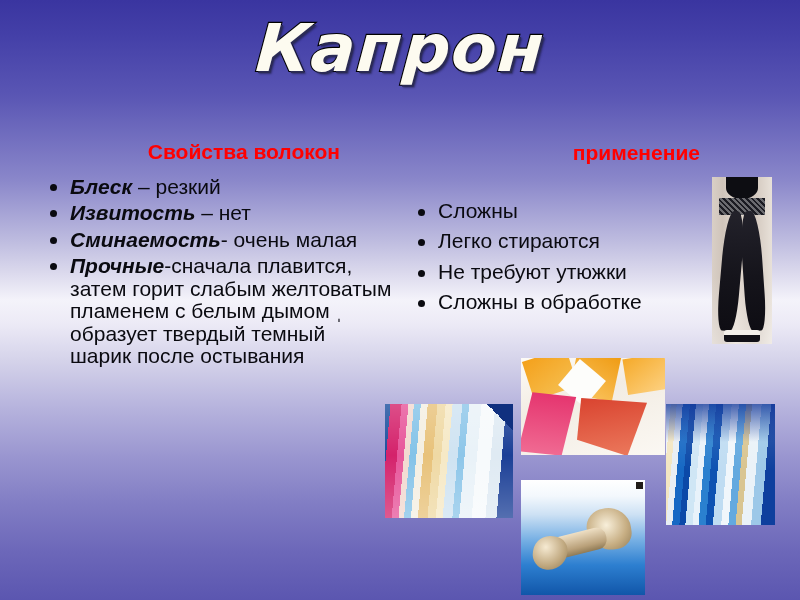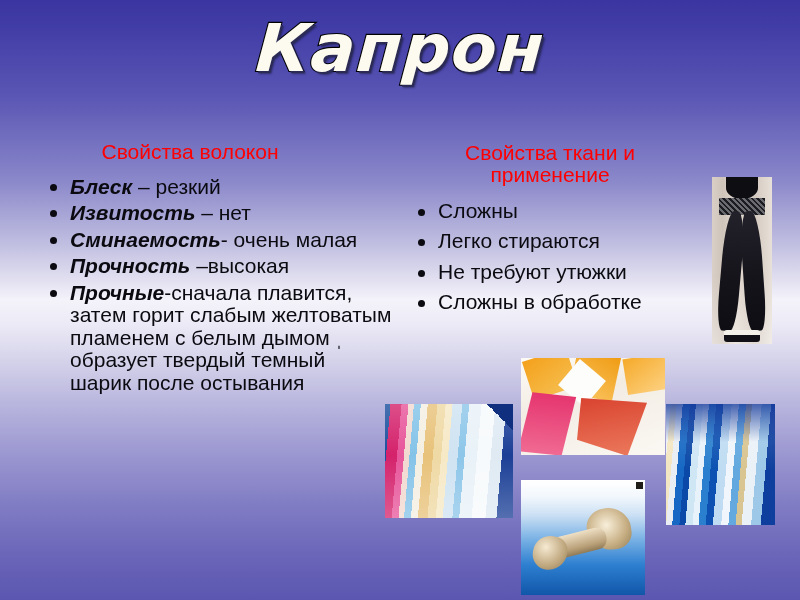--- a/index.html
+++ b/index.html
@@ -56,22 +56,22 @@
     text-shadow:
        2px 2px 0 #2b2b55,
        3px 3px 2px rgba(20,20,50,0.55);
     transform: skewX(-4deg);
   }
 
   
   .col-head {
     position: absolute;
     color: #ff0000;
-    font-weight: normal;
-    text-align: center;
+    font-weight: bold;
+    text-align: right;
     line-height: 1.03;
     letter-spacing: 0px;
   }
   #left-head {
     left: 40px;
     top: 141px;
     width: 300px;
     font-size: 21px;
   }
   #right-head {
@@ -345,29 +345,25 @@
     <li>
       <span class="kw">Блеск</span><span> – резкий</span>
     </li>
     <li>
       <span class="kw">Извитость</span><span> – нет</span>
     </li>
     <li>
       <span class="kw">Сминаемость</span><span>- очень малая</span>
     </li>
     <li>
-      <span class="kw">Прочность</span><span> –высокая</span>
-    </li>
-    <li>
       <span class="kw">Прочные</span><span>-сначала плавится, затем горит слабым желтоватым пламенем с белым дымом ˌ образует твердый темный  шарик после остывания</span>
     </li>
   </ul>
 
   <div class="col-head" id="right-head">
-    <div>Свойства ткани и</div>
     <div>применение</div>
   </div>
 
   <ul class="bullets" id="right-list">
     <li>Сложны</li>
     <li>Легко стираются</li>
     <li>Не требуют утюжки</li>
     <li>Сложны в обработке</li>
   </ul>
 

